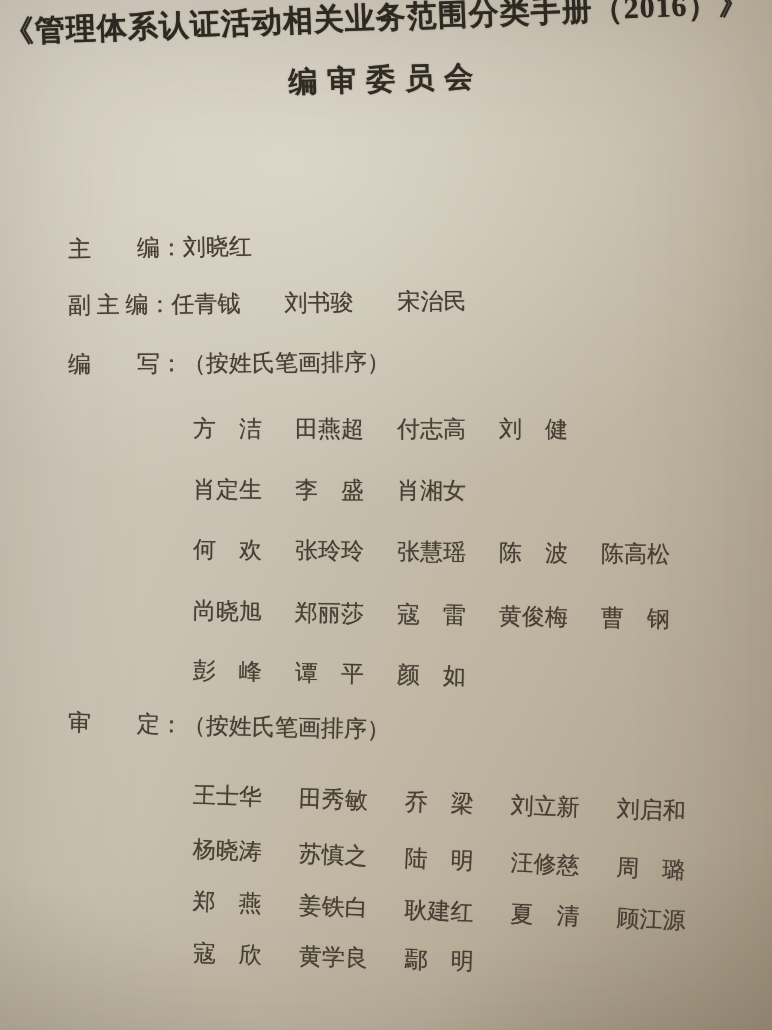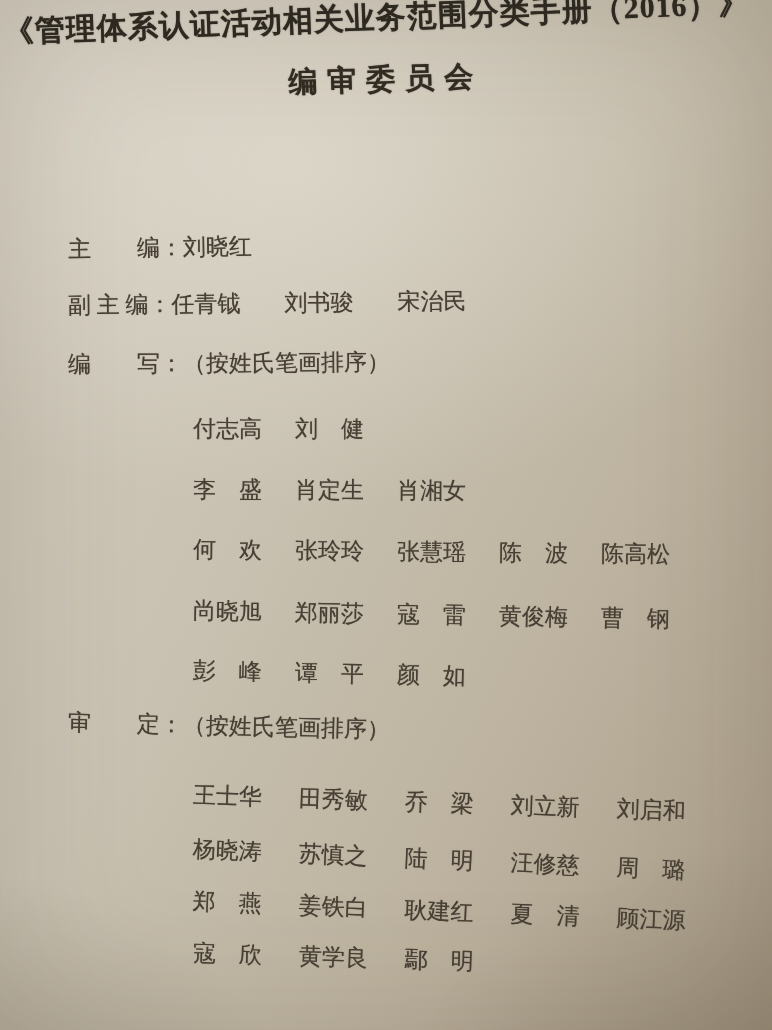--- a/index.html
+++ b/index.html
@@ -102,27 +102,29 @@
 
   <div class="line role-line deputy-line">
     <span class="role-label">副 主 编：</span><span class="role-names"><span class="nm">任青钺</span><span class="nm">刘书骏</span><span class="nm">宋治民</span></span>
   </div>
 
   <div class="line role-line writers-line">
     <span class="role-label">编　　写：</span><span>（按姓氏笔画排序）</span>
   </div>
 
   <div class="name-row w-row1">
+    <span>方　洁</span>
+    <span>田燕超</span>
     <span>付志高</span>
     <span>刘　健</span>
   </div>
 
   <div class="name-row w-row2">
+    <span>肖定生</span>
     <span>李　盛</span>
-    <span>肖定生</span>
     <span>肖湘女</span>
   </div>
 
   <div class="name-row w-row3">
     <span>何　欢</span>
     <span>张玲玲</span>
     <span>张慧瑶</span>
     <span>陈　波</span>
     <span>陈高松</span>
   </div>

